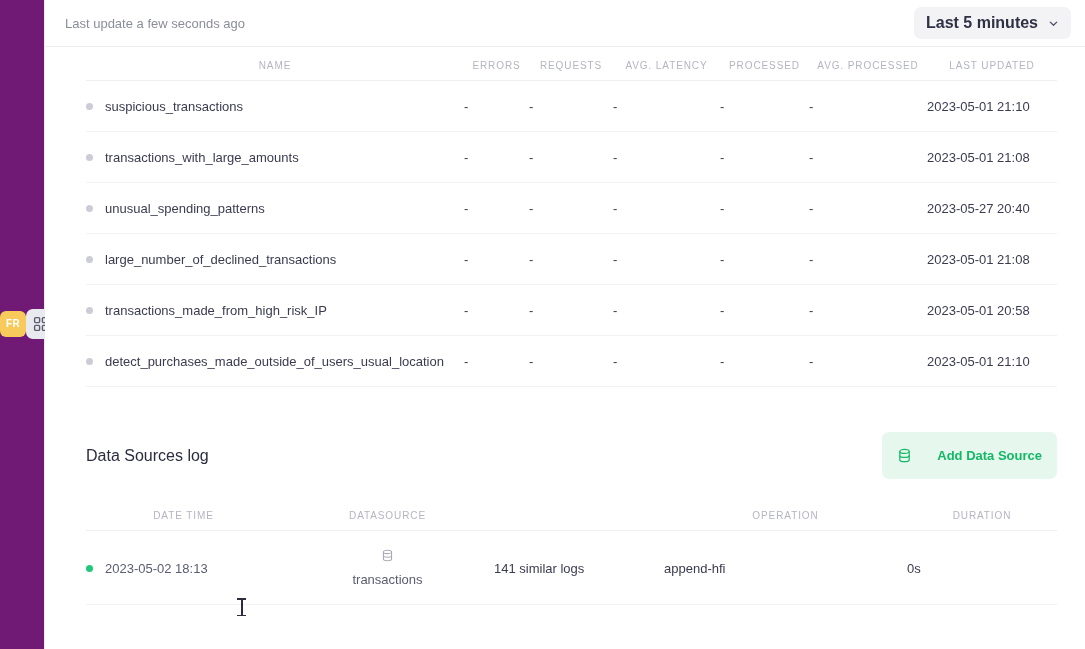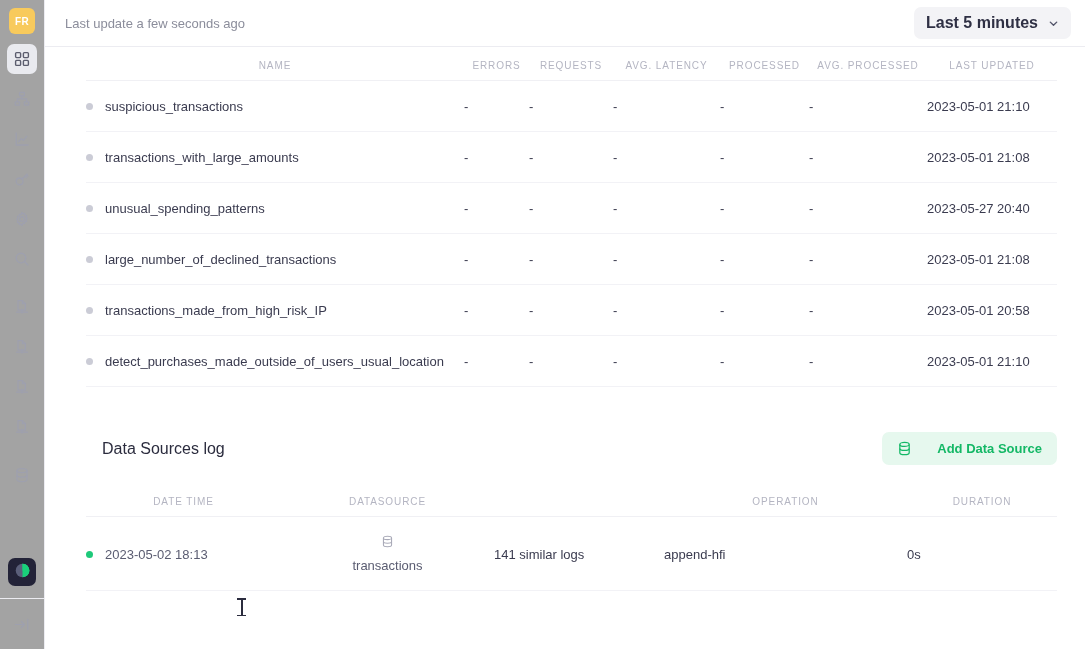--- a/index.html
+++ b/index.html
@@ -8,23 +8,23 @@
     overflow: hidden;
     background: #ffffff;
     font-family: "Liberation Sans", sans-serif;
     -webkit-font-smoothing: antialiased;
   }
   .app { display: flex; width: 1085px; height: 649px; }
 
   
   .sidebar {
     width: 45px; height: 649px;
-    background: #a3a3a3;
+    background: #701a75;
     border-right: 1px solid #ececf1;
-    display: flex; flex-direction: column; align-items: center;
+    display: flex; flex-direction: row; align-items: center;
     flex: 0 0 45px;
     position: relative;
   }
   .avatar {
     width: 26px; height: 26px; border-radius: 6px;
     background: #f8ca5c;
     color: #ffffff;
     font-size: 10px; font-weight: 700; letter-spacing: .4px;
     display: flex; align-items: center; justify-content: center;
     margin-top: 8px; margin-bottom: 10px;
@@ -113,26 +113,26 @@
   .c-proc { width: 89px; }
   .c-aproc{ width: 118px; }
   .c-upd  { width: 130px; }
 
   
   .section-head {
     display: flex; align-items: center; justify-content: space-between;
     width: 971px; margin-left: 41px;
     padding-top: 45px; padding-bottom: 18px;
   }
-  .section-title { font-size: 16px; color: #2b2c3e; font-weight: 400; margin-left: 16px; }
+  .section-title { font-size: 16px; color: #2b2c3e; font-weight: 400; }
   .add-btn {
     display: inline-flex; align-items: center; gap: 25px;
     background: #e6f8ee; color: #14b866;
     border: none; border-radius: 7px;
-    padding: 9px 15px;
+    padding: 16px 15px;
     font-size: 13px; font-weight: 700;
     font-family: "Liberation Sans", sans-serif;
     cursor: pointer;
   }
   .add-btn svg { display: block; }
 
   .c-dt  { width: 195px; }
   .c-ds  { width: 213px; }
   .c-sim { width: 170px; }
   .c-op  { width: 243px; }

